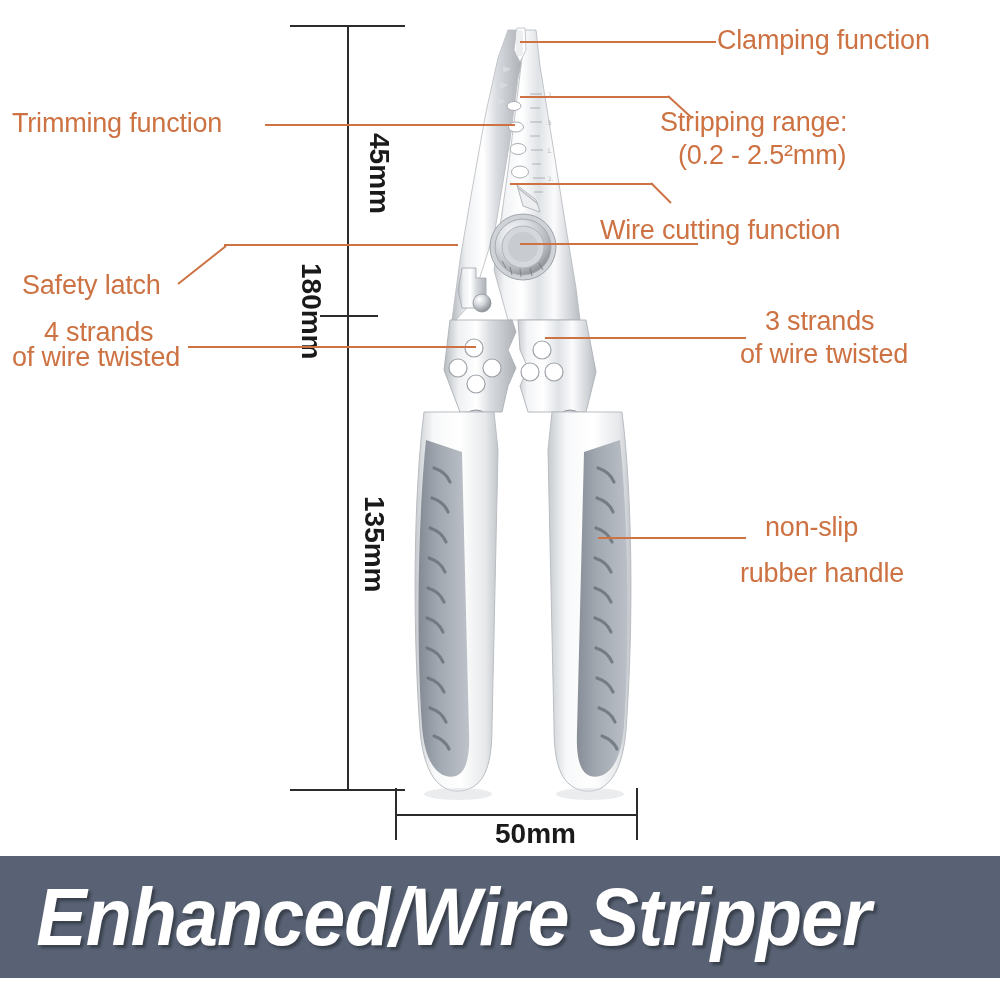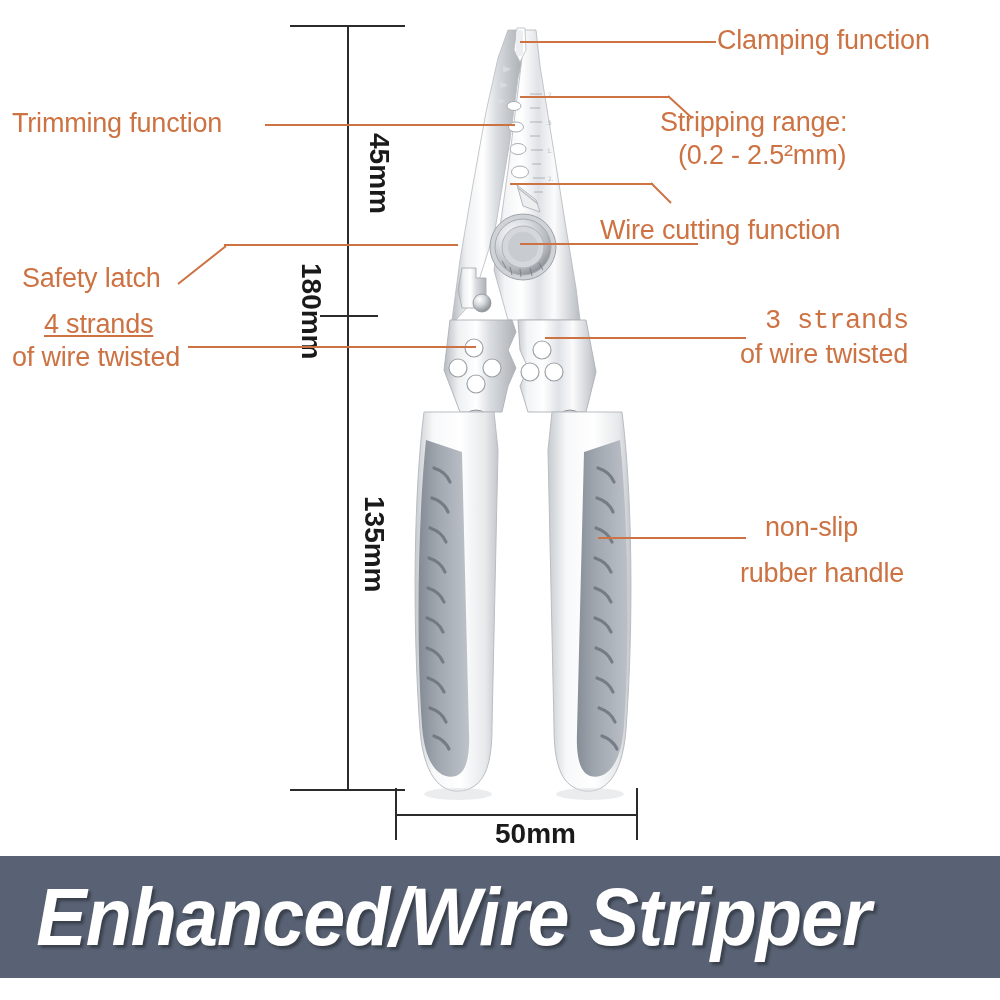--- a/index.html
+++ b/index.html
@@ -317,26 +317,26 @@
   <div class="anno" style="left:12px; top:107px;">Trimming function</div>
 
   <div class="anno" style="left:717px; top:24px;">Clamping function</div>
 
   <div class="anno" style="left:660px; top:106px;text-align:center;">Stripping range:</div>
   <div class="anno" style="left:678px; top:139px;">(0.2 - 2.5²mm)</div>
 
   <div class="anno" style="left:600px; top:186px;margin-top:28px;">Wire cutting function</div>
 
 
-  <div class="anno" style="left:22px; top:262px;">Safety latch</div>
-
-  <div class="anno" style="left:44px; top:308px;text-decoration:underline;">4 strands</div>
+  <div class="anno" style="left:22px; top:269px;">Safety latch</div>
+
+  <div class="anno" style="left:44px; top:316px;">4 strands</div>
   <div class="anno" style="left:12px; top:341px;">of wire twisted</div>
 
-  <div class="anno" style="left:765px; top:305px;font-family:Liberation Mono, monospace;">3 strands</div>
+  <div class="anno" style="left:765px; top:305px;">3 strands</div>
   <div class="anno" style="left:740px; top:338px;">of wire twisted</div>
 
   <div class="anno" style="left:765px; top:511px;text-align:right;">non-slip</div>
   <div class="anno" style="left:740px; top:557px;">rubber handle</div>
 
   <div class="banner-box">
     <div class="banner-title">Enhanced/Wire Stripper</div>
   </div>
 
 </div>

